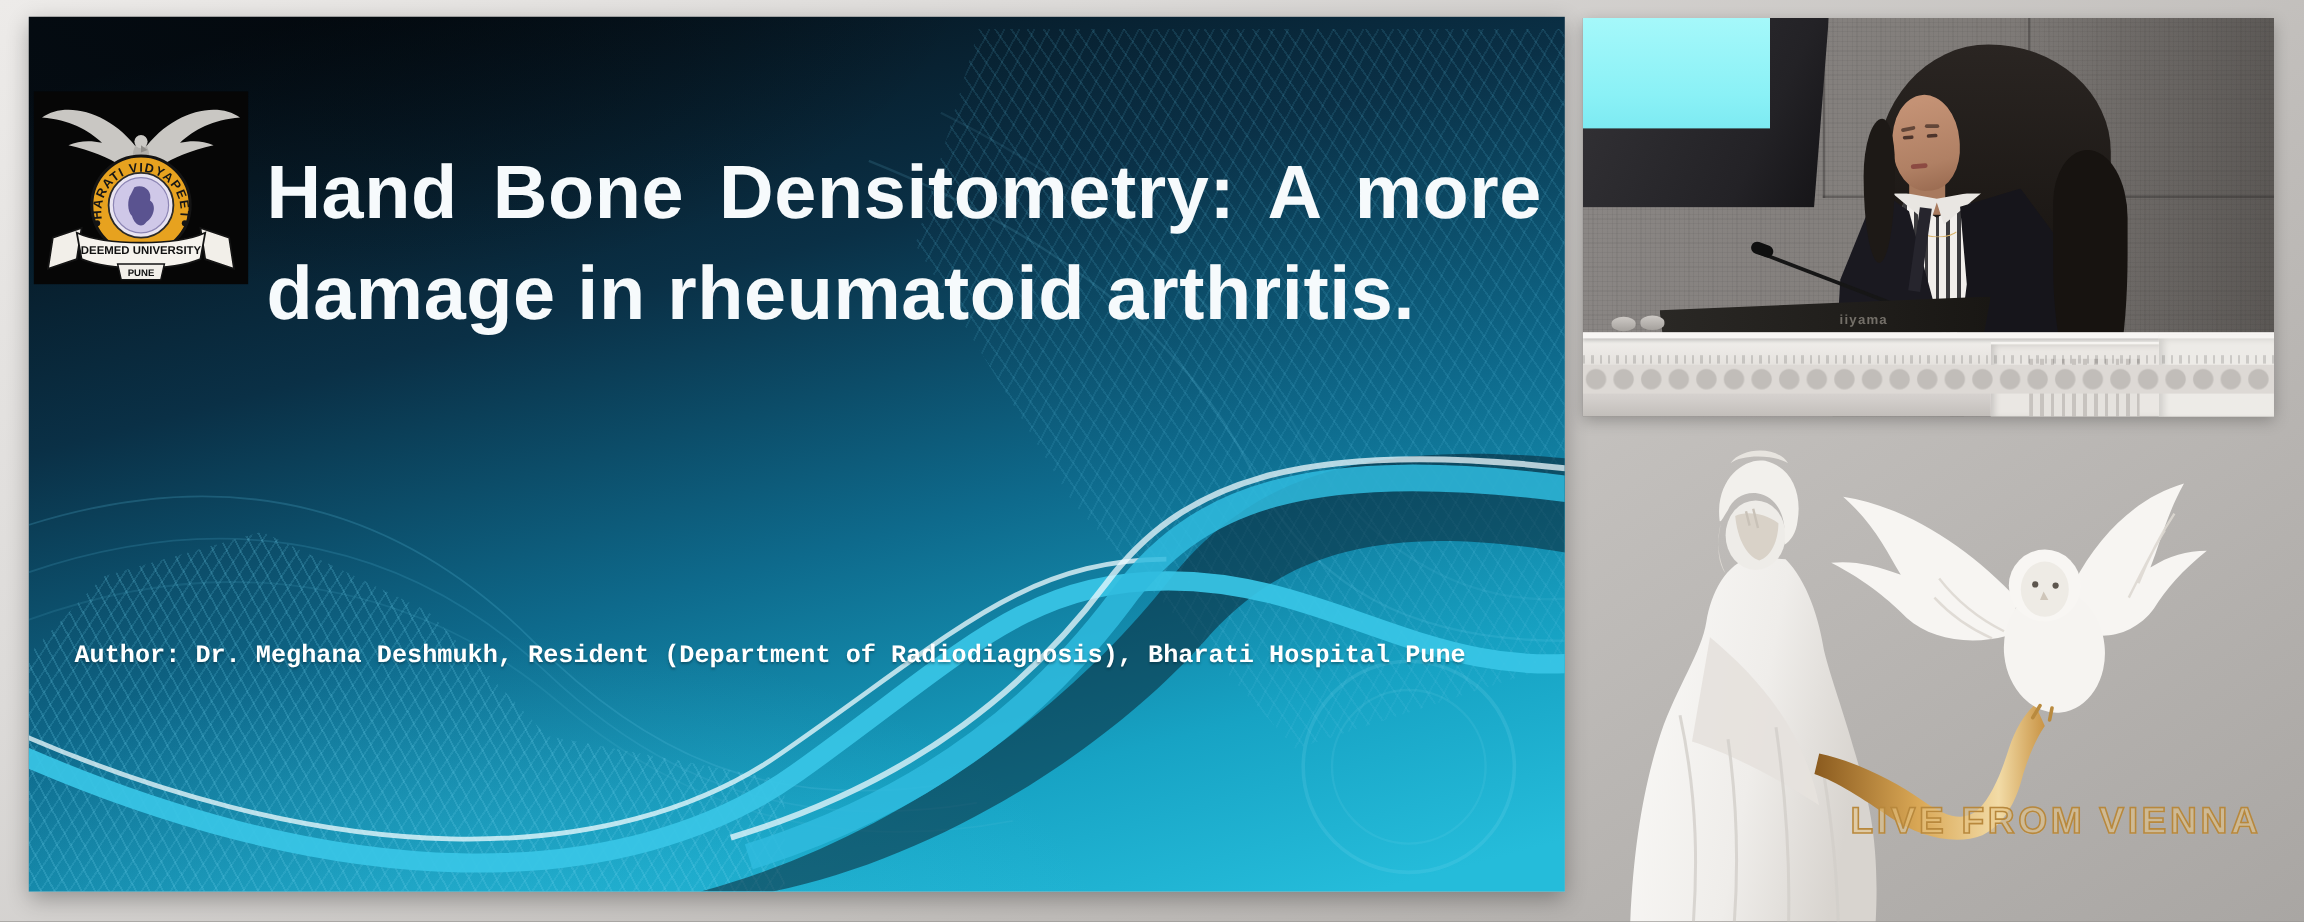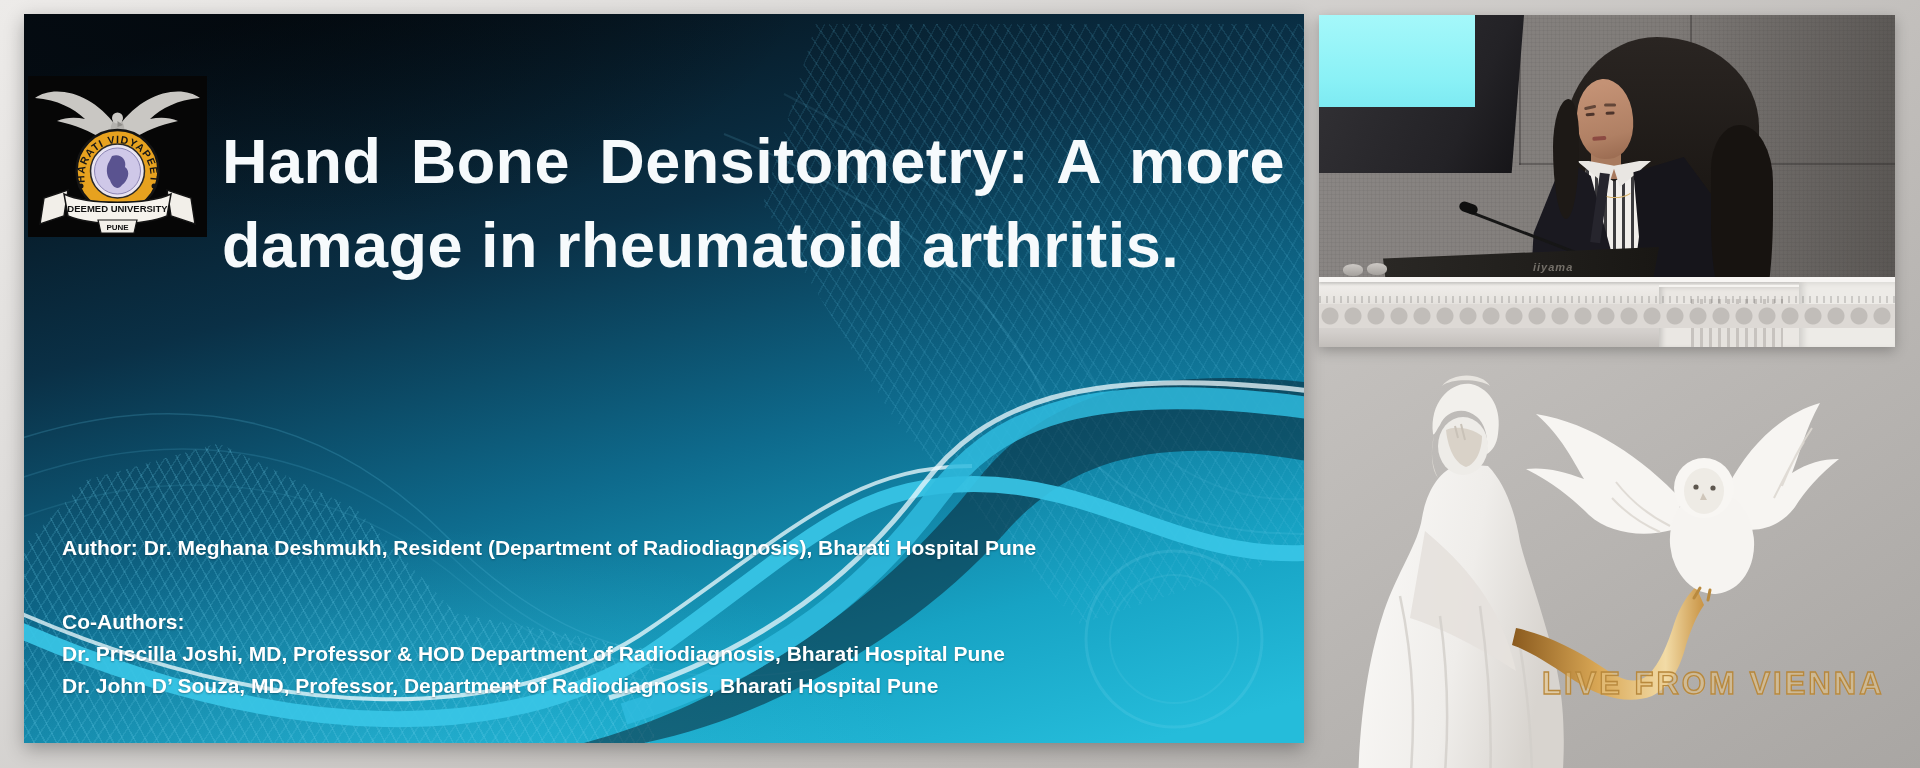--- a/index.html
+++ b/index.html
@@ -37,20 +37,21 @@
   .slide-title{
     position:absolute;left:198px;top:105px;width:1063px;
     color:#f6fafc;font-size:63px;line-height:84px;font-weight:700;letter-spacing:0.5px;
   }
   .slide-title .tline{text-align:justify;text-align-last:justify;white-space:nowrap;}
   .slide-title .tline.last{text-align:left;text-align-last:left;}
   .author{
     position:absolute;left:38px;top:521px;width:1200px;
     color:#ffffff;font-size:21px;line-height:26px;font-weight:700;
     text-shadow:0 1px 2px rgba(0,20,30,0.35);
+    font-family:Liberation Mono, monospace;
   }
   .coauthors{
     position:absolute;left:38px;top:592px;width:1220px;
     color:#ffffff;font-size:21px;line-height:32px;font-weight:700;
     text-shadow:0 1px 2px rgba(0,20,30,0.35);
   }
   
   .video{
     position:absolute;left:1319px;top:15px;width:576px;height:332px;overflow:hidden;
     background:linear-gradient(100deg,#8b8785 0%,#827e7b 45%,#6f6b68 100%);
@@ -90,21 +91,21 @@
   .v-lapel{position:absolute;left:276px;top:158px;width:10px;height:70px;background:#26252d;transform:rotate(8deg);}
   .v-hairfront{position:absolute;left:392px;top:110px;width:62px;height:218px;background:#171310;
     border-radius:46% 54% 40% 60% / 20% 26% 60% 55%;}
   .v-hairfront2{position:absolute;left:234px;top:84px;width:26px;height:120px;background:#1d1916;
     border-radius:60% 40% 50% 50% / 40% 30% 60% 60%;}
   .v-micarm{position:absolute;left:150px;top:195px;width:127px;height:3px;background:#161616;
     transform-origin:0 0;transform:rotate(21deg);}
   .v-michead{position:absolute;left:140px;top:188px;width:19px;height:10px;background:#0f0f0f;border-radius:5px;transform:rotate(20deg);}
   .v-monitor{position:absolute;left:64px;top:232px;width:276px;height:34px;
     background:linear-gradient(90deg,#2a2825 0%,#191714 100%);
-    clip-path:polygon(0 34%,100% 0,98% 88%,1% 100%);font-style:italic;}
+    clip-path:polygon(0 34%,100% 0,98% 88%,1% 100%);}
   .v-brand{position:absolute;left:150px;top:14px;color:#8a857d;font-size:11px;letter-spacing:1px;opacity:.8;font-weight:700;}
   .v-podium{position:absolute;left:0;top:262px;width:576px;height:70px;
     background:linear-gradient(180deg,#f3f1ee 0%,#e7e4e0 34%,#d3cfcc 78%,#c2beba 100%);}
   .v-podium-lip{position:absolute;left:0;top:262px;width:576px;height:5px;background:#f8f6f4;box-shadow:0 2px 3px rgba(0,0,0,0.18);}
   .v-dentil{position:absolute;left:0;top:281px;width:576px;height:7px;
     background:repeating-linear-gradient(90deg,rgba(0,0,0,0.14) 0 2px,transparent 2px 7px);}
   .v-molding{position:absolute;left:0;top:289px;width:576px;height:24px;
     background-image:radial-gradient(ellipse 9px 9px at 11px 12px,#c1bdb9 8px,#ddd9d5 9px);
     background-size:23px 24px;background-repeat:repeat-x;}
   .v-step{position:absolute;left:340px;top:270px;width:236px;height:62px;background:#eae7e3;
@@ -188,25 +189,20 @@
       </g>
     </svg>
 
     <div class="slide-title">
       <div class="tline">Hand Bone Densitometry: A more</div>
       <div class="tline last">damage in rheumatoid arthritis.</div>
     </div>
 
     <div class="author">Author: Dr. Meghana Deshmukh, Resident (Department of Radiodiagnosis), Bharati Hospital Pune</div>
 
-    <div class="coauthors">
-      <div>Co-Authors:</div>
-      <div>Dr. Priscilla Joshi, MD, Professor &amp; HOD Department of Radiodiagnosis, Bharati Hospital Pune</div>
-      <div>Dr. John D’ Souza, MD, Professor, Department of Radiodiagnosis, Bharati Hospital Pune</div>
-    </div>
   </div>
 
   <div class="video">
     <div class="v-walltex"></div>
     <div class="v-seam" style="left:200px;top:0;width:2px;height:150px;"></div>
     <div class="v-seam" style="left:371px;top:0;width:2px;height:150px;"></div>
     <div class="v-seam" style="left:200px;top:148px;width:376px;height:2px;"></div>
     <div class="v-shade"></div>
 
     <div class="v-bezel"></div>

